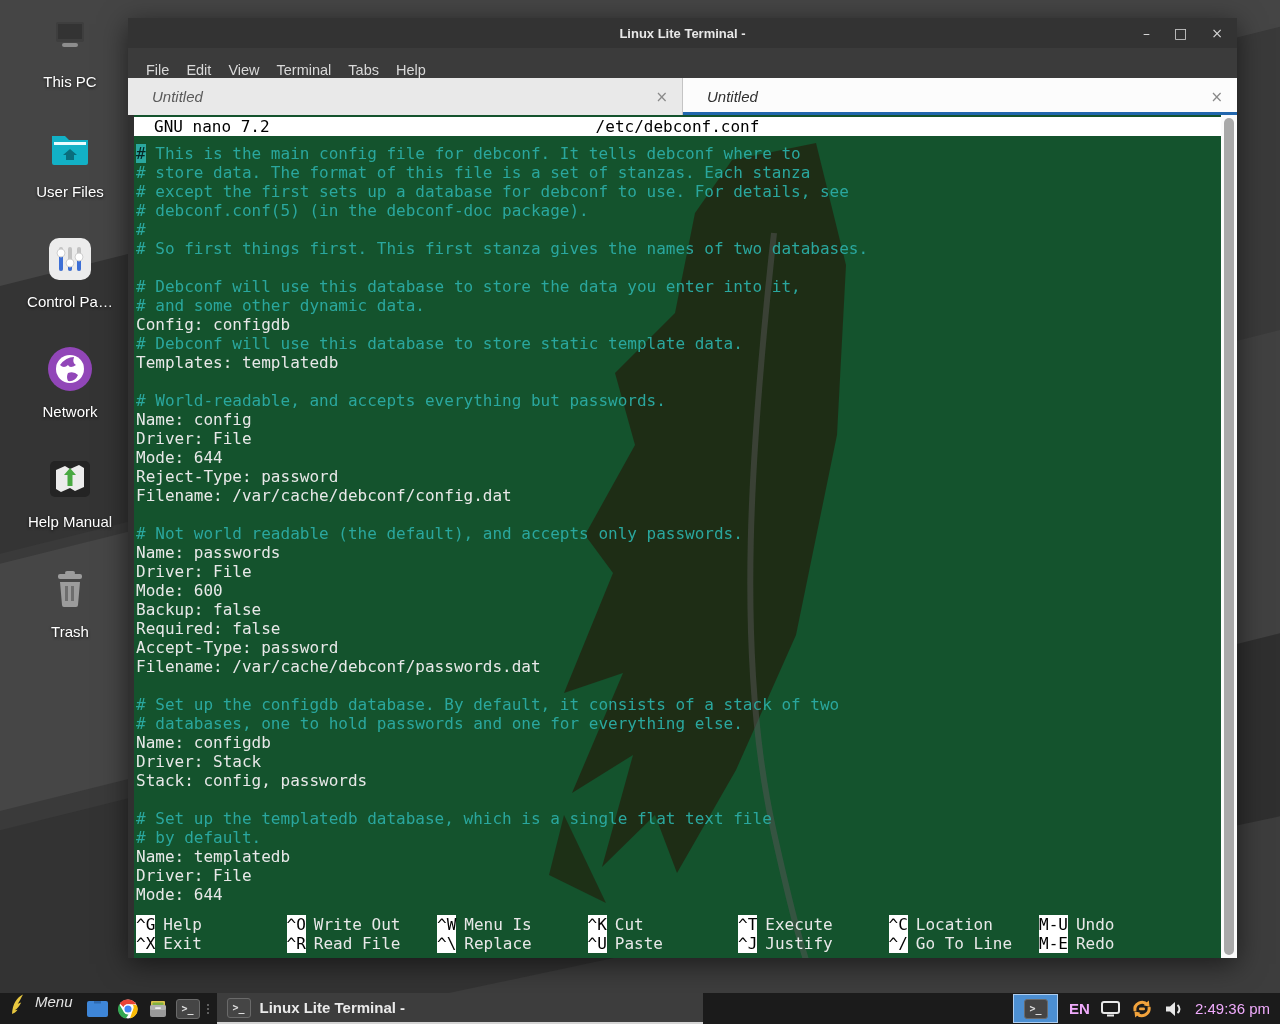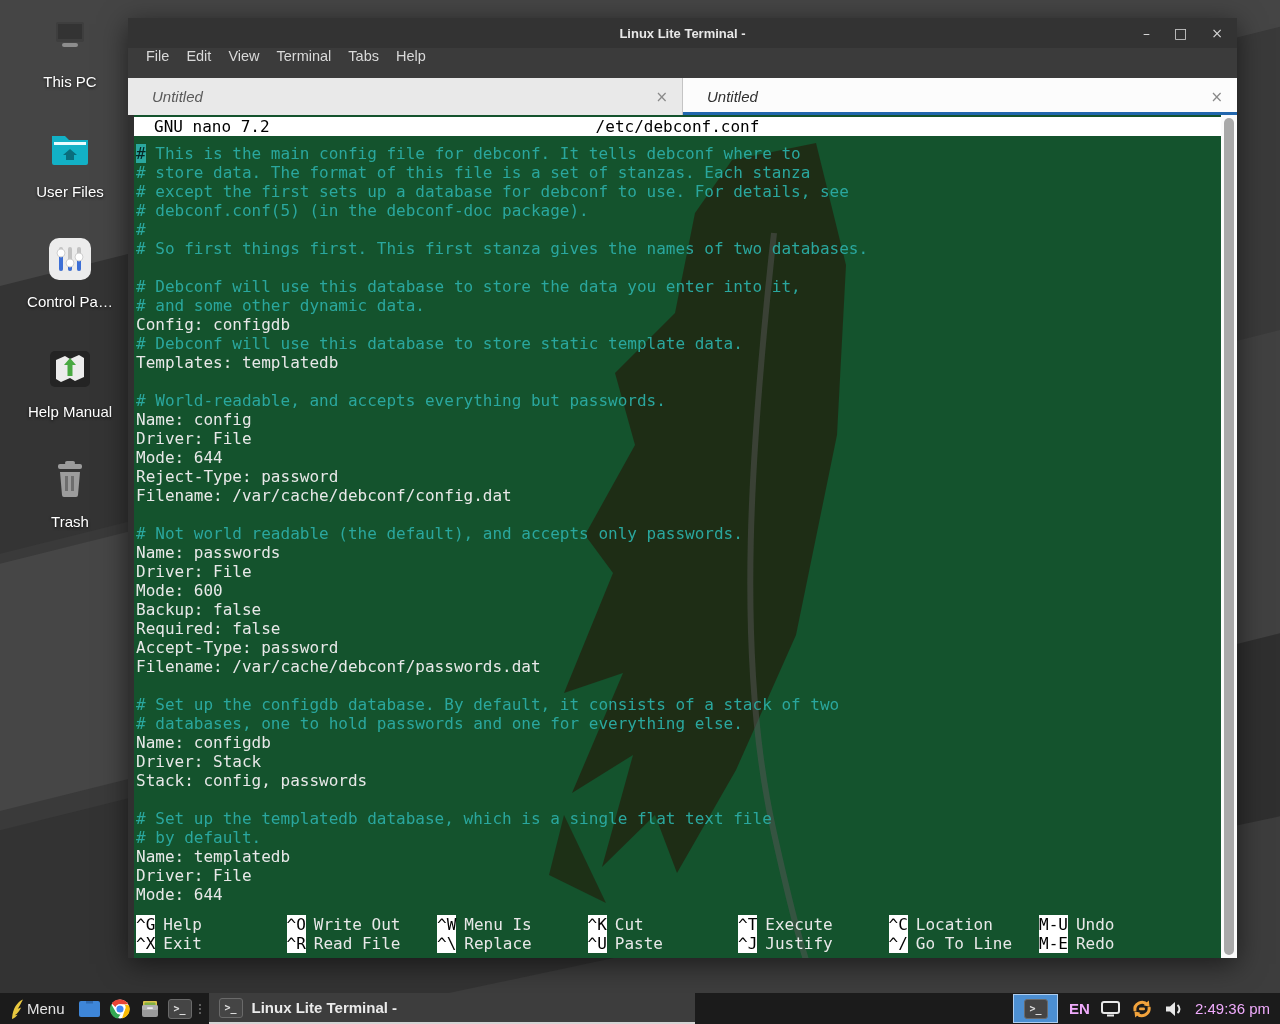--- a/index.html
+++ b/index.html
@@ -31,21 +31,21 @@
   .window { position:absolute; left:128px; top:18px; width:1109px; height:940px;
             box-shadow:0 6px 26px rgba(0,0,0,.55); background:#353535;
             display:flex; flex-direction:column; }
   .titlebar { height:30px; background:#333333; display:flex; align-items:center;
               position:relative; flex:0 0 auto; }
   .titlebar .title { position:absolute; left:0; right:0; text-align:center;
               font-size:13px; font-weight:bold; color:#e8e8e8; }
   .winbtns { position:absolute; right:14px; top:0; height:30px; display:flex;
              align-items:center; gap:24px; font-family:"DejaVu Sans",sans-serif; }
   .winbtns span { color:#d6d6d6; font-size:14px; line-height:1; cursor:pointer; }
-  .menubar { height:30px; background:#3b3b3b; display:flex; align-items:flex-start;
+  .menubar { height:30px; background:#3b3b3b; display:flex; align-items:flex-end;
              padding-left:18px; gap:17px; flex:0 0 auto; }
   .menubar .mitem { color:#d9d9d9; font-size:14.5px; cursor:pointer; }
 
   .tabbar { height:37px; display:flex; flex:0 0 auto; background:#bfbfbf;font-style:italic; }
   .tab { flex:1 1 0; display:flex; align-items:center; position:relative;
          padding:0 14px 0 24px; font-size:15px; cursor:pointer; }
   .tab .tclose { margin-left:auto; color:#8a8a8a; font-size:15px;
                  font-family:"DejaVu Sans",sans-serif; cursor:pointer; }
   .tab.inactive { background:#e9e9e9; color:#5a5a5a; border-right:1px solid #c4c4c4; }
   .tab.active { background:#fcfcfc; color:#303030; box-shadow:inset 0 -3px 0 #2166ad; }
@@ -74,22 +74,22 @@
   .sc .k { background:#ffffff; color:#000; }
   .sc .l { color:#e8e8e8; margin-left:8px; }
 
   .scrollbar { flex:0 0 16px; background:#fbfbfb; position:relative; }
   .scrollbar .thumb { position:absolute; left:3px; top:3px; bottom:3px; width:10px;
                       background:#a9a9a9; border-radius:6px; cursor:pointer; }
 
   
   .taskbar { position:absolute; left:0; bottom:0; width:1280px; height:31px;
              background:#1b1b1b; display:flex; align-items:center; z-index:50; }
-  .menu-btn { display:flex; align-items:center; gap:1px; padding:0 10px 0 8px;
-              height:100%; cursor:pointer; }
+  .menu-btn { display:flex; gap:9px; padding:0 10px 0 8px;
+              height:100%; cursor:pointer;font-style:italic; }
   .menu-btn .mlabel { color:#e3e3e3; font-size:15px; }
   .launcher { width:30px; height:100%; display:flex; align-items:center;
               justify-content:center; cursor:pointer; }
   .tb-sep { width:10px; height:100%; display:flex; flex-direction:column;
             align-items:center; justify-content:center; gap:2px; cursor:pointer; }
   .tb-sep i { width:2px; height:2px; border-radius:50%; background:#777; }
   .taskbtn { margin-left:4px; width:486px; height:100%; background:#3d3d3d;
              border-bottom:2px solid #d4d4d4; display:flex; align-items:center;
              gap:9px; padding:0 10px; cursor:pointer; }
   .taskbtn .tlabel { color:#eaeaea; font-size:15px; font-weight:bold; white-space:nowrap;
@@ -147,20 +147,31 @@
           <rect x="31" y="12" width="4" height="24" rx="2" fill="#c2c2c2"></rect>
           <rect x="13" y="18" width="4" height="18" rx="2" fill="#3d6fd6"></rect>
           <rect x="22" y="28" width="4" height="8" rx="2" fill="#3d6fd6"></rect>
           <rect x="31" y="22" width="4" height="14" rx="2" fill="#3d6fd6"></rect>
           <circle cx="15" cy="18" r="4" fill="#ffffff" stroke="#d0d0d0"></circle>
           <circle cx="24" cy="28" r="4" fill="#ffffff" stroke="#d0d0d0"></circle>
           <circle cx="33" cy="22" r="4" fill="#ffffff" stroke="#d0d0d0"></circle>
         </svg>
       </div>
       <div class="lbl">Control Pa…</div>
+    </div>
+    <div class="dicon">
+      <div class="ic">
+        <svg width="48" height="48" viewBox="0 0 48 48">
+          <circle cx="24" cy="24" r="22" fill="#9146b8"></circle>
+          <circle cx="24" cy="24" r="14" fill="#ffffff"></circle>
+          <path d="M14 20 q6 -8 14 -8 q-2 6 2 8 q-6 4 -8 0 q-4 4 -8 0z" fill="#9146b8"></path>
+          <path d="M22 28 q6 -2 10 2 q-3 7 -10 6 q-2 -4 0 -8z" fill="#9146b8"></path>
+        </svg>
+      </div>
+      <div class="lbl">Network</div>
     </div>
     <div class="dicon">
       <div class="ic">
         <svg width="48" height="48" viewBox="0 0 48 48">
           <rect x="4" y="6" width="40" height="36" rx="5" fill="#242424"></rect>
           <path d="M10 15 l9 -4 l5 3 l9 -4 l5 3 v19 l-9 4 l-5 -3 l-9 4 l-5 -3 z" fill="#ececec"></path>
           <path d="M24 13 l6 7 h-3.5 v7 h-5 v-7 H18 z" fill="#49a942"></path>
           <rect x="21.5" y="27" width="5" height="4" fill="#49a942"></rect>
         </svg>
       </div>

